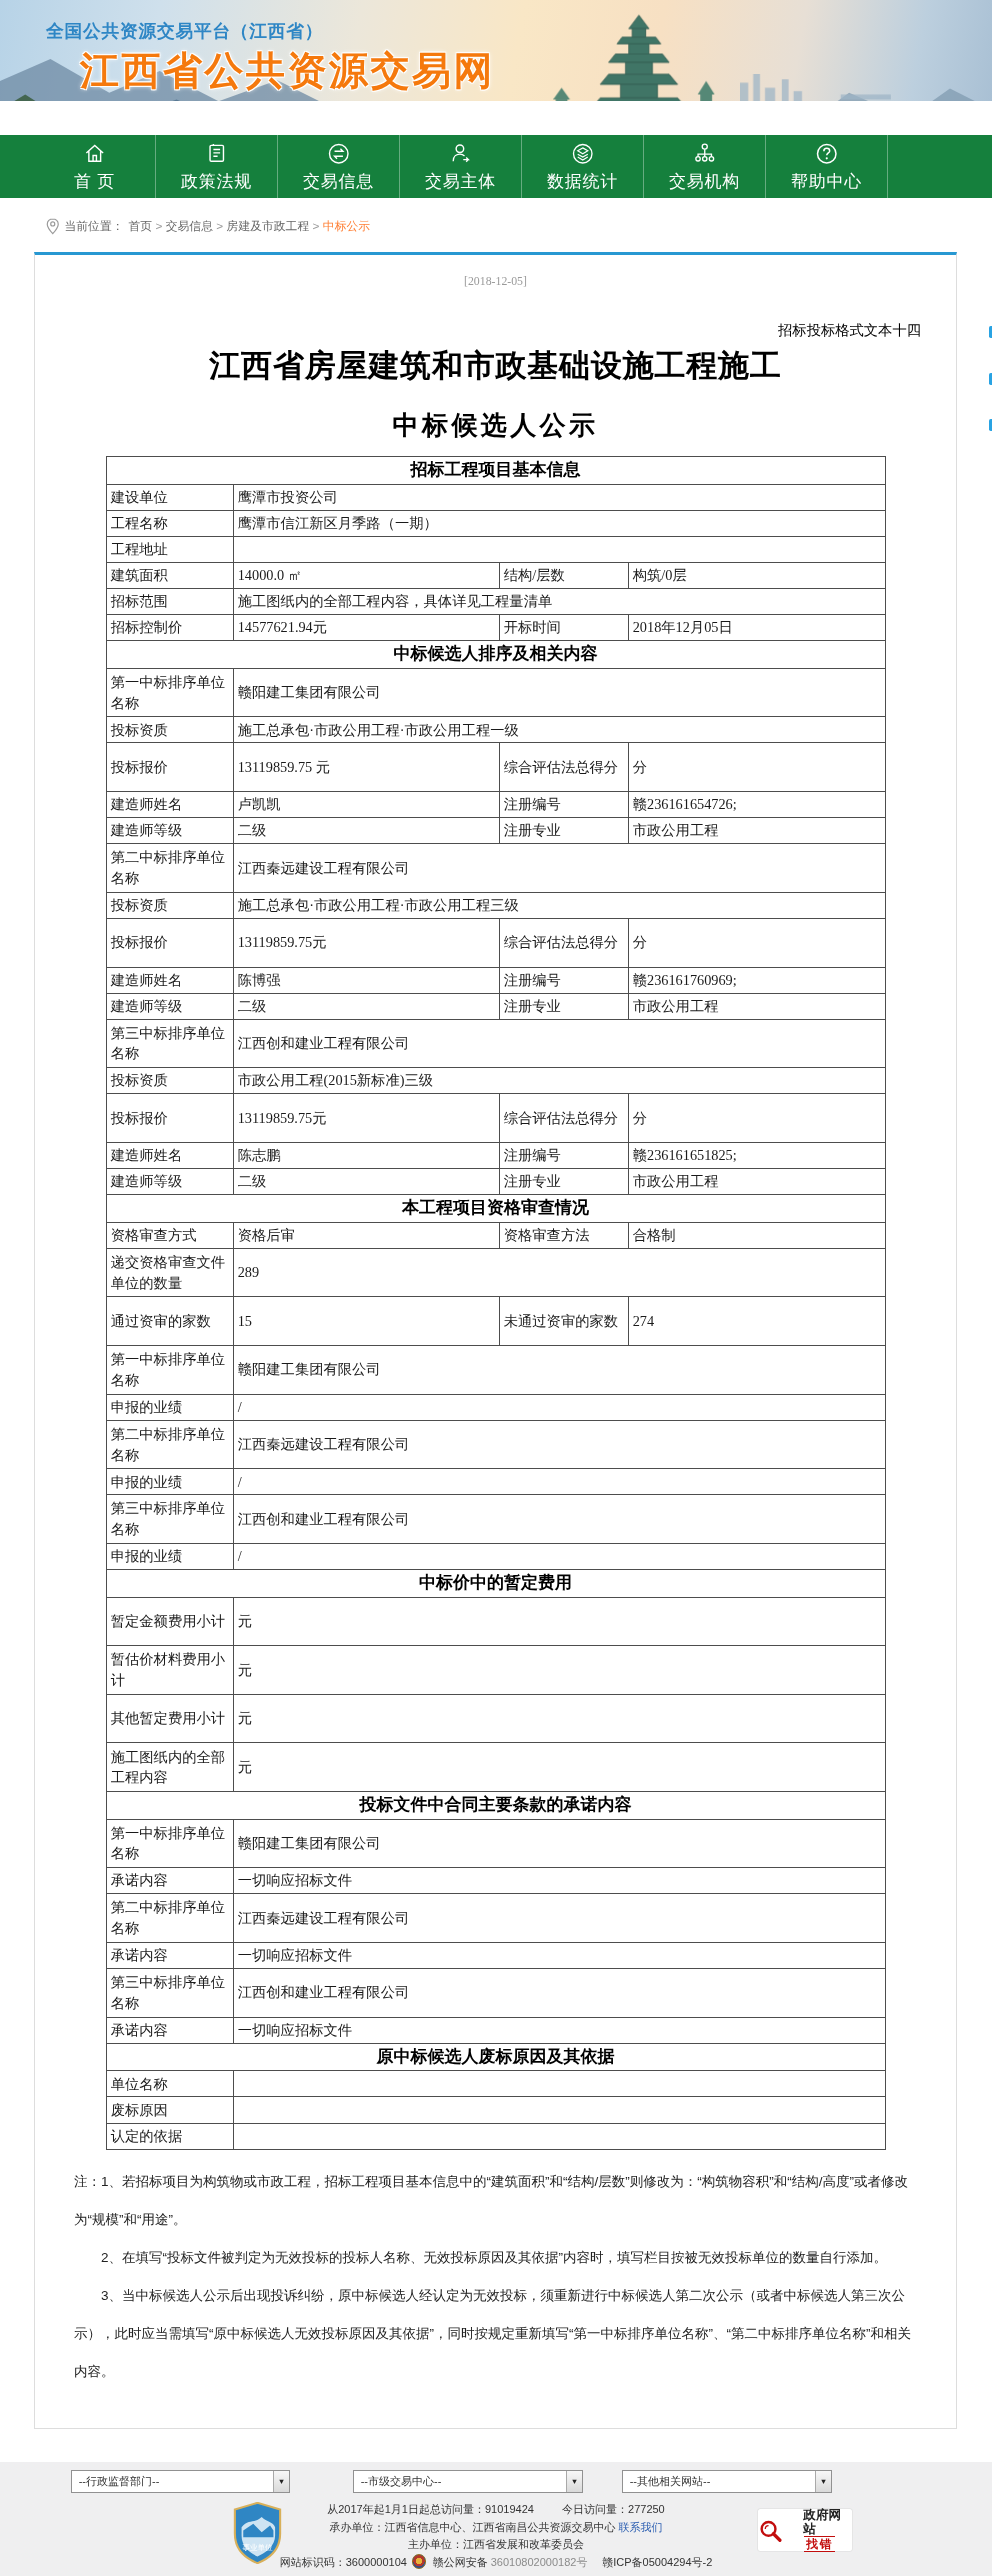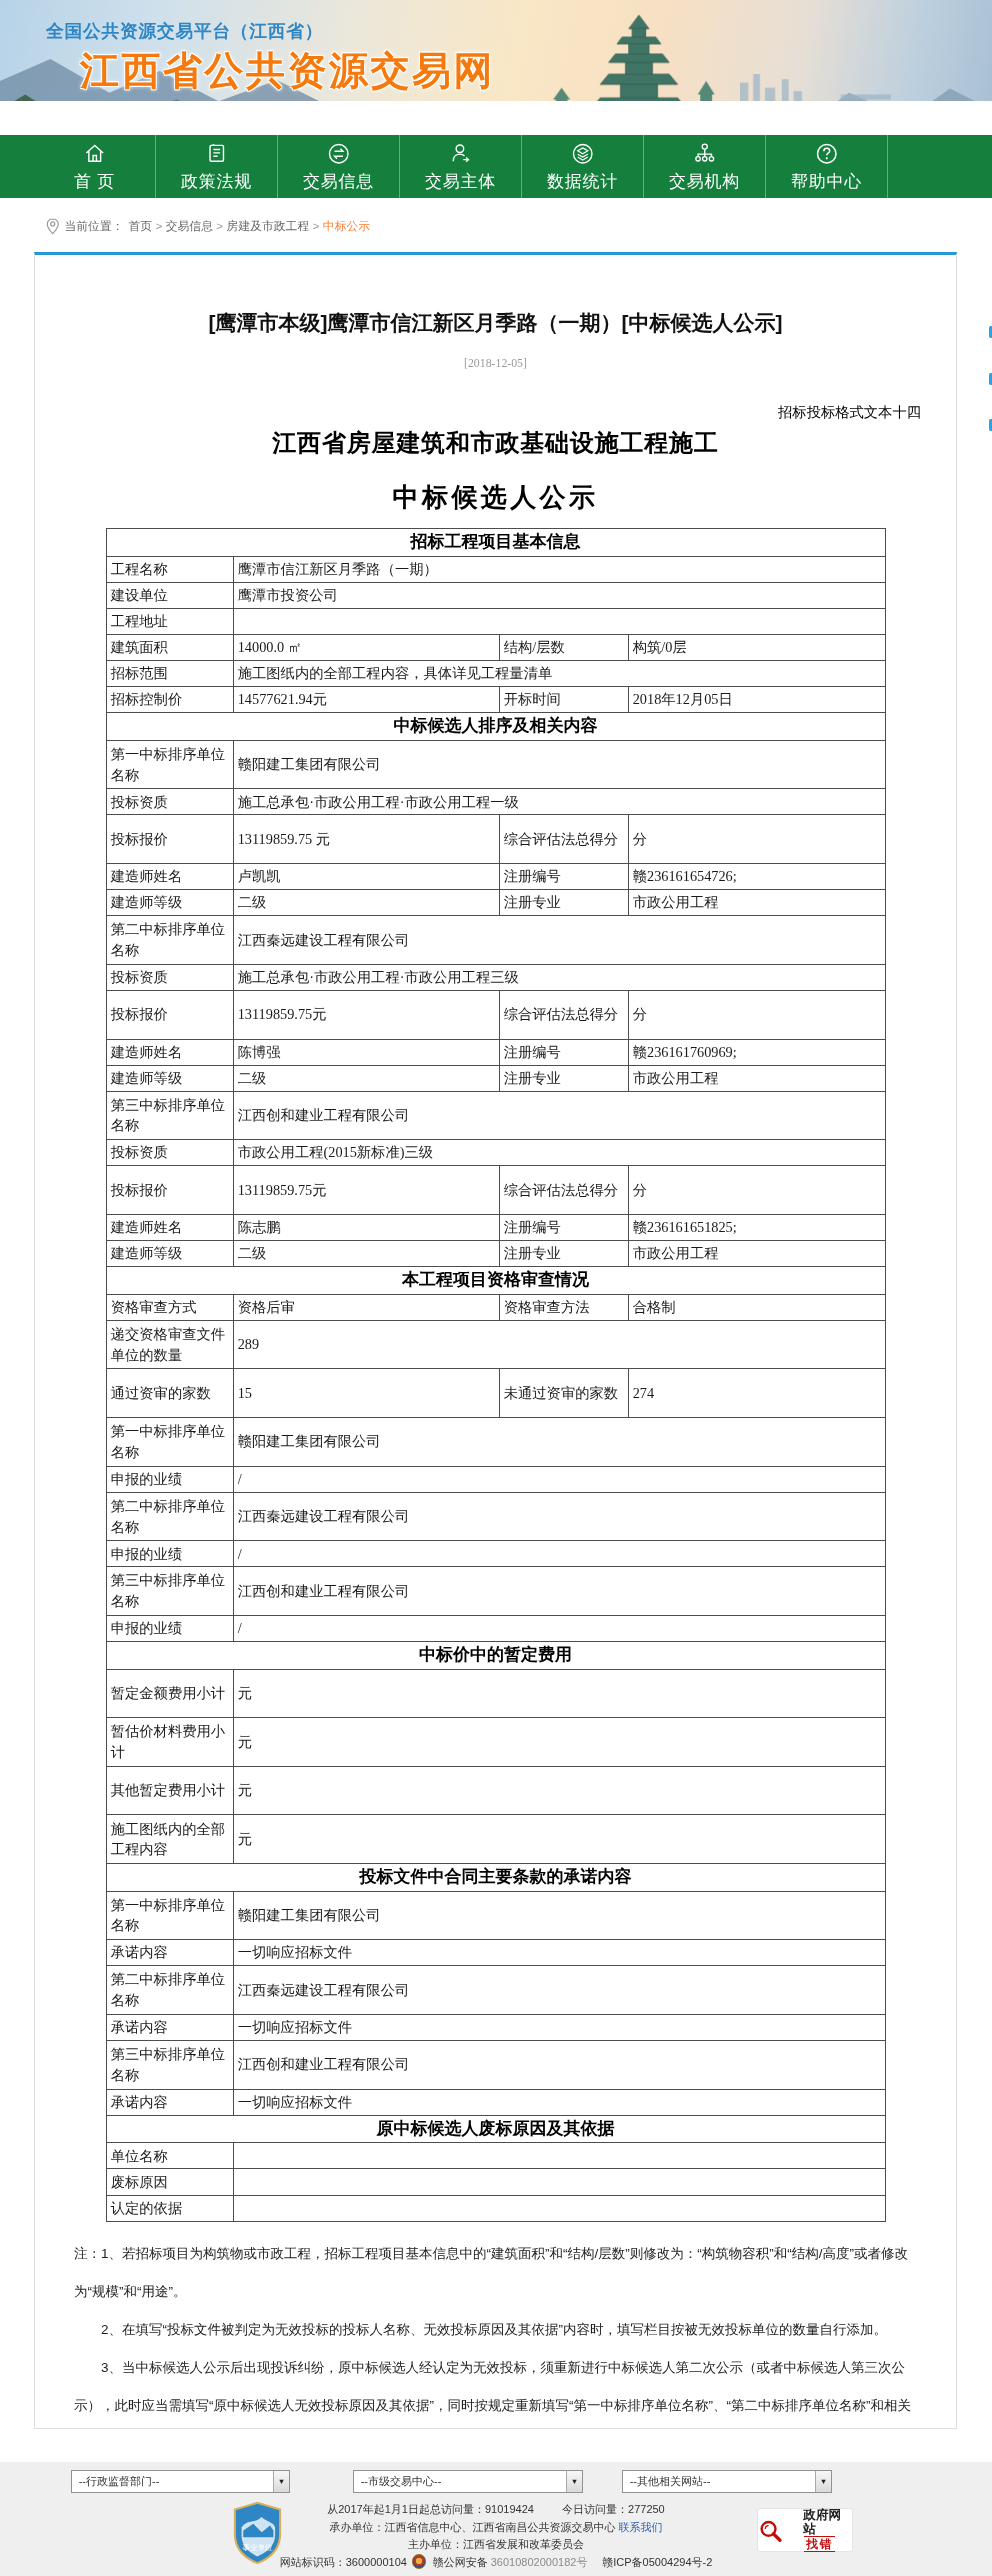--- a/index.html
+++ b/index.html
@@ -34,21 +34,21 @@
 
   
   .content-panel{position:absolute;left:34px;top:252px;width:923px;height:2177px;background:#fff;
     border:0.8px solid #ddd;border-top:3.4px solid #2798d2;box-sizing:border-box;overflow:hidden;}
   .doc-title{margin:54px 34px 0;text-align:center;font-size:21px;font-weight:bold;color:#111;
     font-family:"Liberation Sans",sans-serif;}
   .doc-date{margin-top:18.5px;text-align:center;font-size:11.8px;color:#9a9a9a;
     font-family:"Liberation Serif",serif;}
   .format-label{margin:32px 35px 0 0;text-align:right;font-size:14.3px;color:#000;
     font-family:"Liberation Serif",serif;}
-  .doc-h1{margin-top:5px;text-align:center;font-size:24px;font-weight:bold;color:#000;
+  .doc-h1{margin-top:5px;text-align:center;font-size:31px;font-weight:bold;color:#000;
     font-family:"Liberation Serif",serif;letter-spacing:0.8px;}
   .doc-h2{margin-top:21px;text-align:center;font-size:26px;font-weight:bold;color:#000;
     font-family:Liberation Serif, serif;letter-spacing:3.4px;}
 
   
   table.bid{border-collapse:collapse;table-layout:fixed;width:779px;margin:13.5px auto 0;}
   table.bid td{border:0.8px solid #4d4d4d;font-family:"Liberation Serif",serif;font-size:14.3px;
     line-height:1.45;color:#1a1a1a;padding:0.8px 4.2px;vertical-align:middle;word-break:break-all;}
   tr.row-h td{font-family:"Liberation Sans",sans-serif;font-weight:bold;font-size:17px;
     text-align:center;height:25px;color:#000;}
@@ -221,44 +221,43 @@
     <svg width="13.5" height="17" viewBox="0 0 16 20">
       <path d="M8 1 C4.2 1 1.5 3.8 1.5 7.2 C1.5 11.2 8 18.5 8 18.5 C8 18.5 14.5 11.2 14.5 7.2 C14.5 3.8 11.8 1 8 1 Z" fill="none" stroke="#9a9a9a" stroke-width="1.4"></path>
       <circle cx="8" cy="7" r="2.4" fill="none" stroke="#9a9a9a" stroke-width="1.4"></circle>
     </svg>
     <span>当前位置：</span>
     <span id="crumbs"><span class="crumb">首页</span><span class="sep">&gt;</span><span class="crumb">交易信息</span><span class="sep">&gt;</span><span class="crumb">房建及市政工程</span><span class="sep">&gt;</span><span class="crumb active">中标公示</span></span>
   </div>
 </div>
 
 <main class="content-panel">
-  <h2 class="doc-title">[鹰潭市本级]鹰潭市信江新区月季路（一期）[中标候选人公示]</h2>
   <div class="doc-date">[2018-12-05]</div>
   <div class="format-label">招标投标格式文本十四</div>
   <div class="doc-h1">江西省房屋建筑和市政基础设施工程施工</div>
   <div class="doc-h2">中标候选人公示</div>
 
   <table class="bid" id="bidTable">
     <colgroup>
         <col style="width:127px">
         <col style="width:266px">
         <col style="width:129px">
         <col style="width:257px">
       </colgroup>
     <tbody id="bidTableBody">
         <tr class="row-h">
           <td colspan="4">招标工程项目基本信息</td>
         </tr>
         <tr class="row-n">
+          <td>建设单位</td>
+          <td colspan="3">鹰潭市投资公司</td>
+        </tr>
+        <tr class="row-n">
           <td>工程名称</td>
           <td colspan="3">鹰潭市信江新区月季路（一期）</td>
-        </tr>
-        <tr class="row-n">
-          <td>建设单位</td>
-          <td colspan="3">鹰潭市投资公司</td>
         </tr>
         <tr class="row-n">
           <td>工程地址</td>
           <td colspan="3"></td>
         </tr>
         <tr class="row-n">
           <td>建筑面积</td>
           <td>14000.0 ㎡</td>
           <td>结构/层数</td>
           <td>构筑/0层</td>

